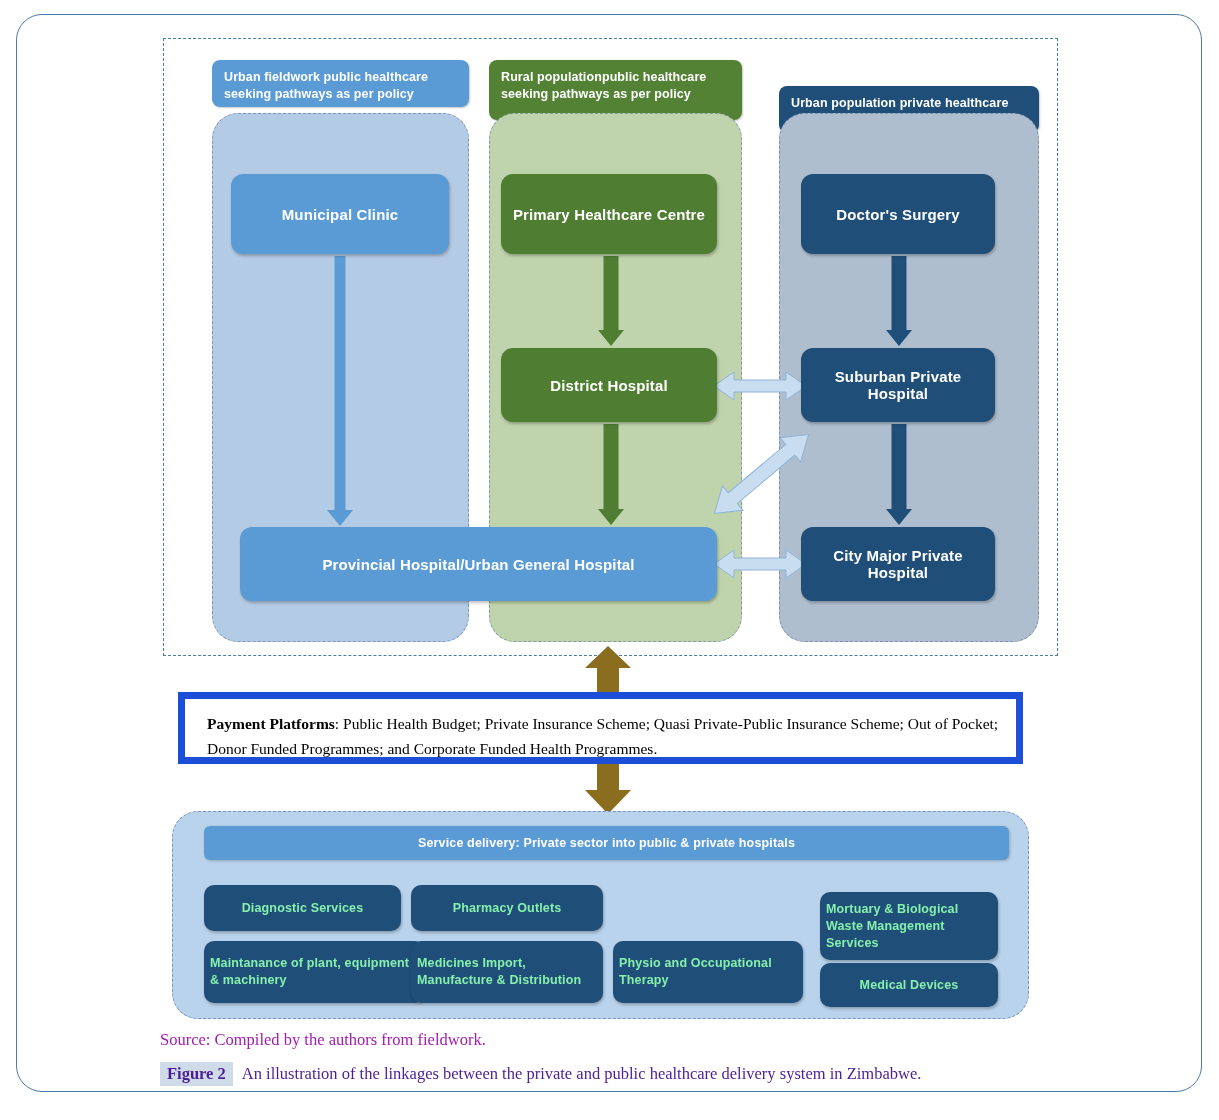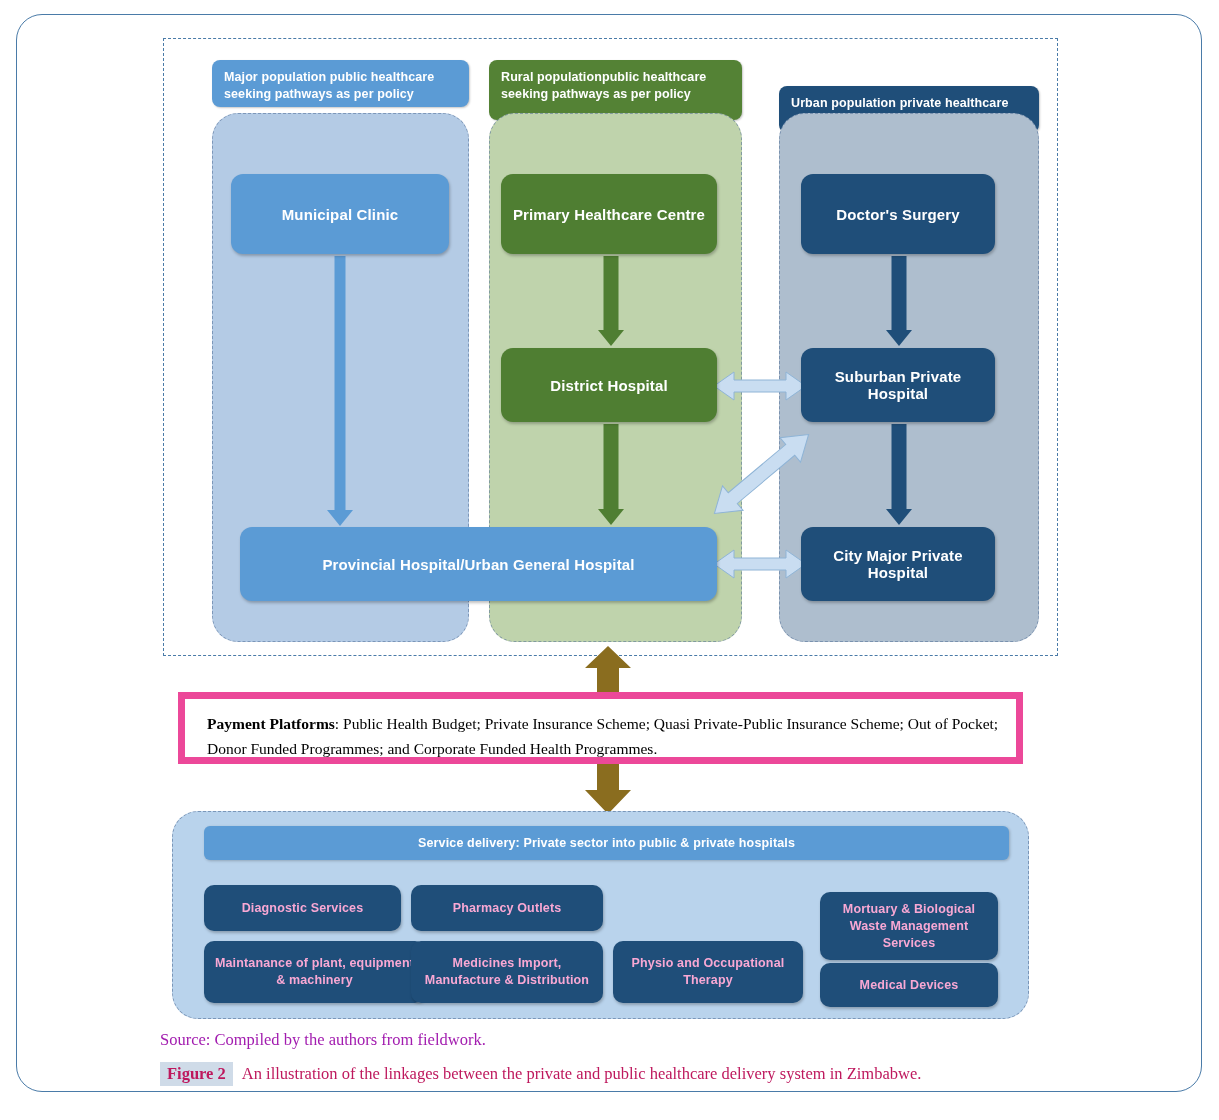--- a/index.html
+++ b/index.html
@@ -96,21 +96,21 @@
   #link-provincial-city{left:714px;top:546px;width:92px;height:36px;}
   #link-provincial-suburban{left:704px;top:428px;width:115px;height:92px;}
 
   
   .gold-arrow{position:absolute;}
   #arrow-up-to-pathways{left:585px;top:646px;width:46px;height:50px;}
   #arrow-down-to-service{left:585px;top:762px;width:46px;height:52px;}
 
   #payment-box{
     position:absolute;left:178px;top:692px;width:845px;height:72px;
-    background:#fff;border:7px solid #ec4899;box-sizing:border-box;
+    background:#fff;border:7px solid #1d4ed8;box-sizing:border-box;
   }
   #payment-text{
     position:absolute;left:22px;top:12px;width:800px;
     font-family:"Liberation Serif", serif;
     font-size:15.5px;line-height:25px;color:#000;
   }
   #payment-text b{font-weight:bold;}
 
   
   #service-panel{
@@ -119,59 +119,59 @@
     box-sizing:border-box;
   }
   #service-banner{
     position:absolute;left:204px;top:826px;width:805px;height:34px;
     background:#5B9BD5;border-radius:6px;color:#fff;
     display:flex;align-items:center;justify-content:center;
     font-size:12.5px;font-weight:600;letter-spacing:.15px;
     box-shadow:1px 1px 3px rgba(0,0,0,.22);
   }
   .svc{
-    position:absolute;background:#1F4E79;border-radius:10px;color:#f9a8d4;
-    display:flex;align-items:center;justify-content:center;text-align:center;
+    position:absolute;background:#1F4E79;border-radius:10px;color:#86efac;
+    display:flex;align-items:center;justify-content:center;text-align:left;
     font-size:12.5px;line-height:17px;font-weight:600;letter-spacing:.15px;
     padding:3px 6px;box-sizing:border-box;
     box-shadow:1px 2px 3px rgba(0,0,0,.25);
   }
   #svc-diagnostic{left:204px;top:885px;width:197px;height:46px;}
   #svc-pharmacy{left:411px;top:885px;width:192px;height:46px;}
   #svc-ambulatory{left:613px;top:885px;width:176px;height:46px;}
   #svc-mortuary{left:820px;top:885px;width:178px;height:68px;margin-top:7px;}
   #svc-maintenance{left:204px;top:941px;width:221px;height:62px;}
   #svc-medicines{left:411px;top:941px;width:192px;height:62px;}
   #svc-physio{left:613px;top:941px;width:190px;height:62px;}
   #svc-devices{left:820px;top:963px;width:178px;height:44px;}
 
   
   #source-line{
     position:absolute;left:160px;top:1030px;
     font-family:"Liberation Serif", serif;font-size:16.5px;color:#a21caf;
   }
   #figure-line{
     position:absolute;left:160px;top:1062px;display:flex;align-items:baseline;
-    font-family:"Liberation Serif", serif;font-size:16.5px;color:#be185d;
+    font-family:"Liberation Serif", serif;font-size:16.5px;color:#4c1d95;
   }
   #figure-tag{
     background:#cfdbe8;font-weight:bold;padding:2px 7px;margin-right:9px;
     font-family:"Liberation Serif", serif;font-size:16.5px;
   }
 </style>
 </head>
 <body>
 
 <div id="page">
 
   <div class="outer-card"></div>
 
   <div class="pathways-frame"></div>
 
-  <div class="hdr" id="hdr-urban-public">Major population public healthcare seeking pathways as per policy</div>
+  <div class="hdr" id="hdr-urban-public">Urban fieldwork public healthcare seeking pathways as per policy</div>
   <div class="hdr" id="hdr-rural-public">Rural populationpublic healthcare seeking pathways as per policy</div>
   <div class="hdr" id="hdr-urban-private">Urban population private healthcare seeking pathways</div>
 
   <div class="panel" id="panel-public-urban"></div>
   <div class="panel" id="panel-public-rural"></div>
   <div class="panel" id="panel-private-urban"></div>
 
   <div class="varrow va-blue" id="arrow-clinic-to-provincial">
     <div class="shaft"></div>
       <div class="head"></div>

